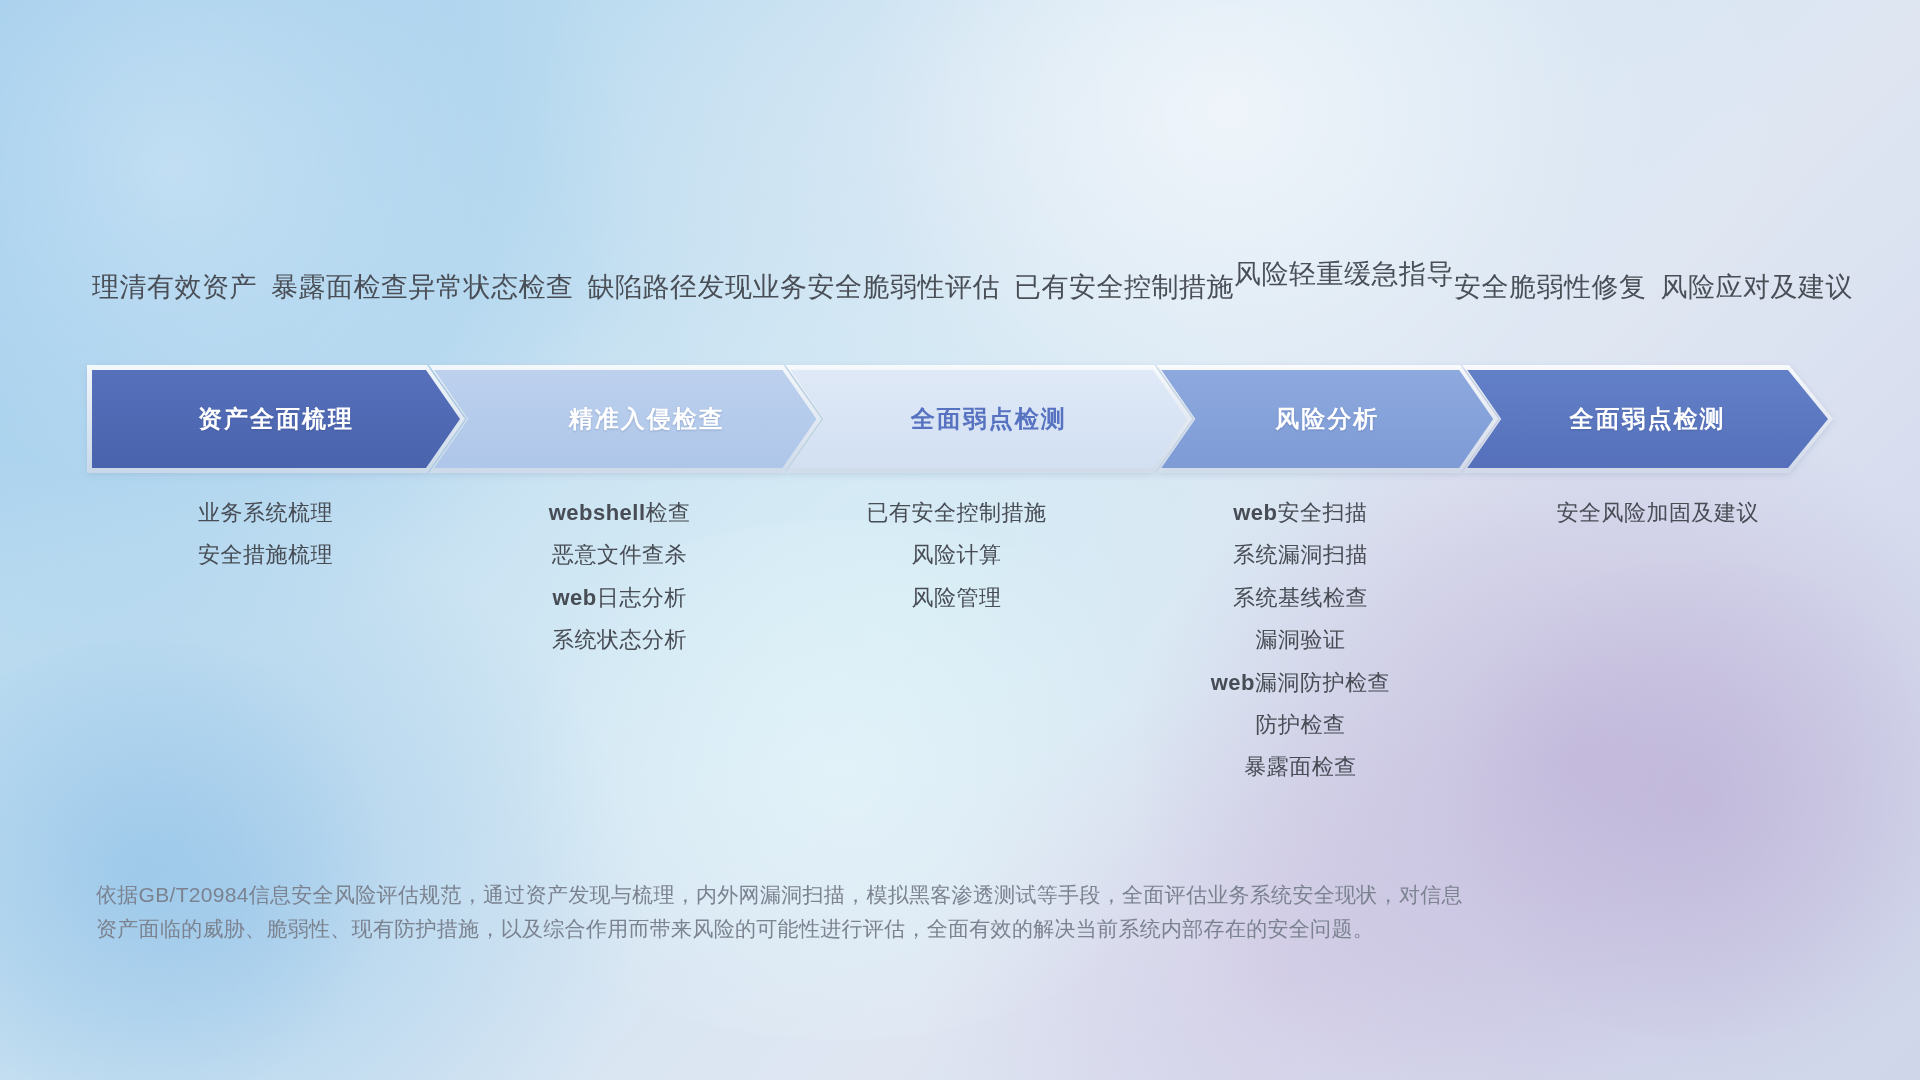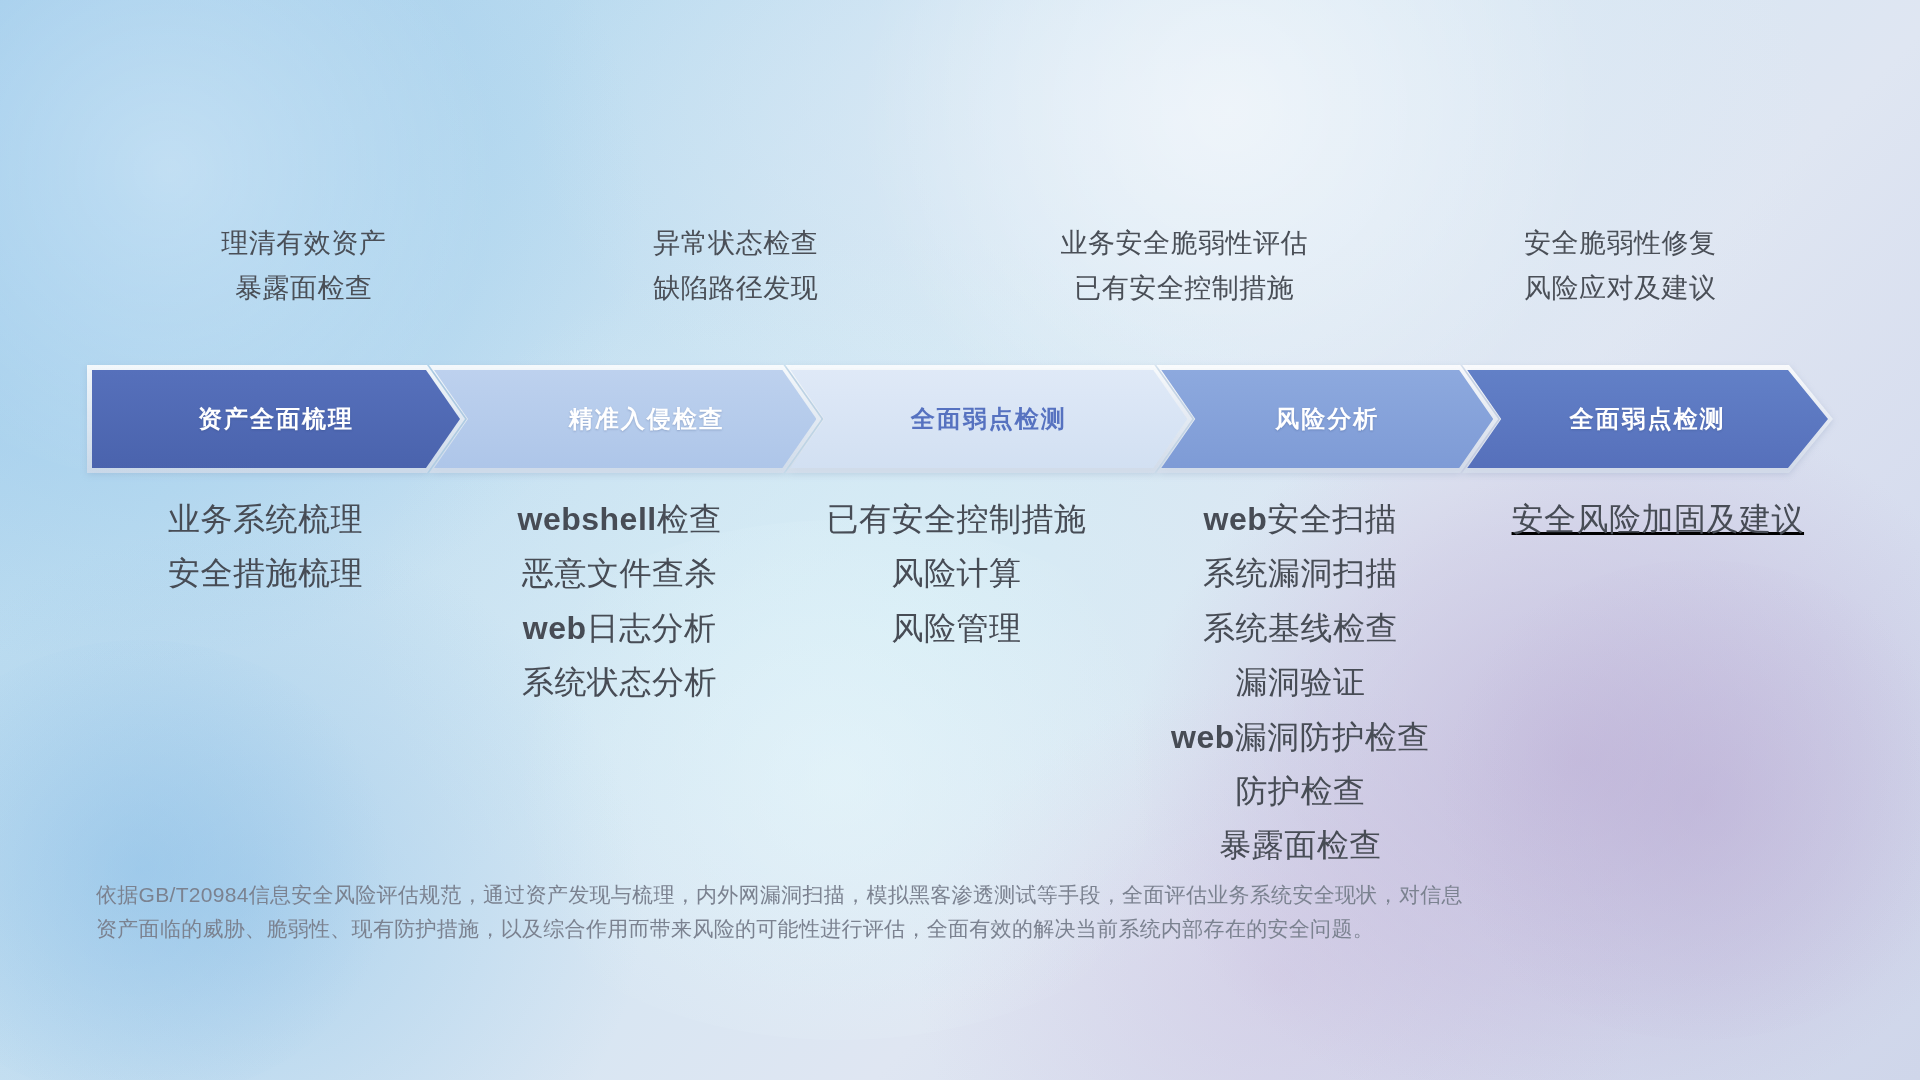--- a/index.html
+++ b/index.html
@@ -46,21 +46,21 @@
     position: absolute;
     left: 92px;
     top: 228px;
     width: 1736px;
     height: 120px;
     display: flex;
   }
   .top-col {
     flex: 1 1 0;
     display: flex;
-    flex-direction: column;
+    flex-direction: row;
     align-items: center;
     justify-content: flex-start;
     gap: 14px;
   }
   .top-col.center-one { justify-content: center; padding-bottom: 26px; }
   .top-line {
     font-size: 27px;
     color: #4a4f57;
     letter-spacing: 0.5px;
     line-height: 1.15;
@@ -123,21 +123,21 @@
     align-items: flex-start;
   }
   .bot-col {
     flex: 1 1 0;
     display: flex;
     flex-direction: column;
     align-items: center;
     gap: 16px;
   }
   .bot-line {
-    font-size: 32px;
+    font-size: 22px;
     color: #474c55;
     letter-spacing: 0.5px;
     line-height: 1.2;
     white-space: nowrap;
   }
   .bot-line b { font-weight: bold; }
 
   
   .footer {
     position: absolute;
@@ -165,20 +165,23 @@
         <div class="top-line">理清有效资产</div>
         <div class="top-line">暴露面检查</div>
       </div>
       <div class="top-col" style="flex-grow: 1.06;">
         <div class="top-line">异常状态检查</div>
         <div class="top-line">缺陷路径发现</div>
       </div>
       <div class="top-col" style="flex-grow: 1.1;">
         <div class="top-line">业务安全脆弱性评估</div>
         <div class="top-line">已有安全控制措施</div>
+      </div>
+      <div class="top-col center-one" style="flex-grow: 0.92;">
+        <div class="top-line">风险轻重缓急指导</div>
       </div>
       <div class="top-col" style="flex-grow: 1;">
         <div class="top-line">安全脆弱性修复</div>
         <div class="top-line">风险应对及建议</div>
       </div>
     </div>
 
   <div class="banner" id="banner">
       <div class="stage" style="flex: 1.02 1 0px; margin-left: 0px; z-index: 10;">
         <div class="halo clip-first"></div>
@@ -225,21 +228,21 @@
       </div>
       <div class="bot-col" style="flex-grow: 1.1;">
         <div class="bot-line"><b>web</b><span>安全扫描</span></div>
         <div class="bot-line">系统漏洞扫描</div>
         <div class="bot-line">系统基线检查</div>
         <div class="bot-line">漏洞验证</div>
         <div class="bot-line"><b>web</b><span>漏洞防护检查</span></div>
         <div class="bot-line">防护检查</div>
         <div class="bot-line">暴露面检查</div>
       </div>
-      <div class="bot-col" style="flex-grow: 1; text-decoration: underline;">
+      <div class="bot-col" style="flex-grow: 1;">
         <div class="bot-line">安全风险加固及建议</div>
       </div>
     </div>
 
   <div class="footer">
     <div>依据GB/T20984信息安全风险评估规范，通过资产发现与梳理，内外网漏洞扫描，模拟黑客渗透测试等手段，全面评估业务系统安全现状，对信息</div>
     <div>资产面临的威胁、脆弱性、现有防护措施，以及综合作用而带来风险的可能性进行评估，全面有效的解决当前系统内部存在的安全问题。</div>
   </div>
 </div>
 

